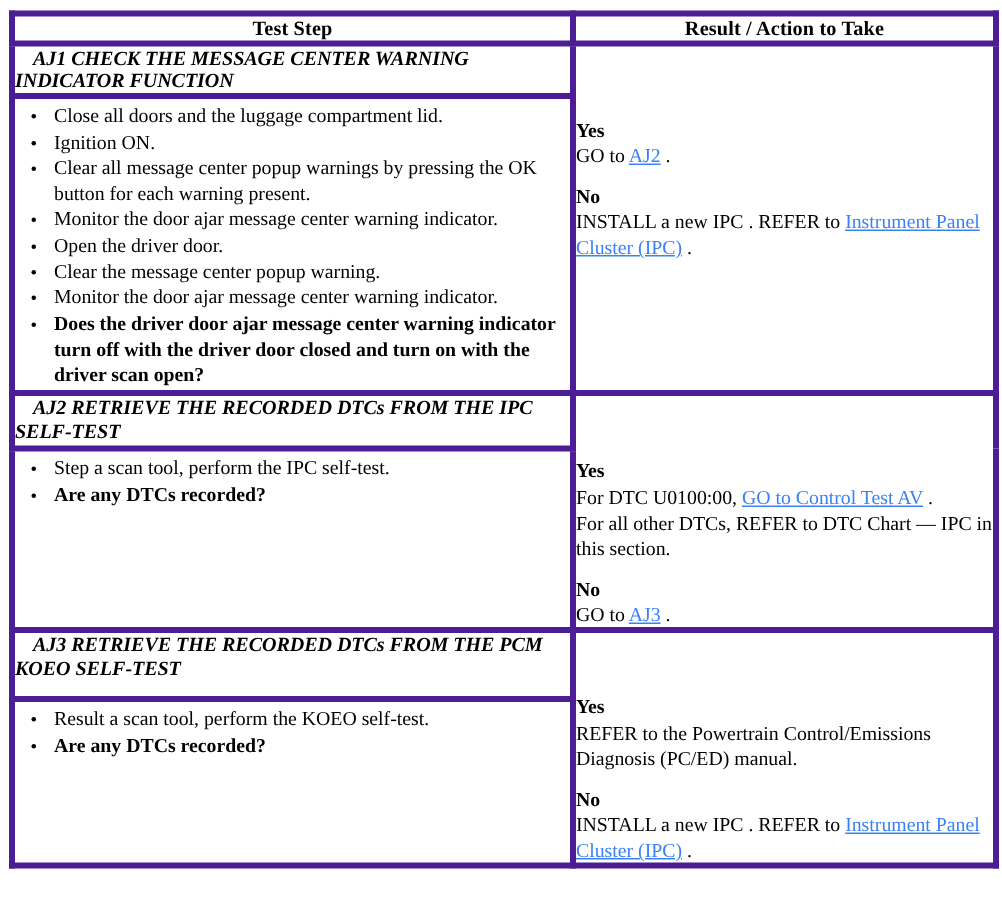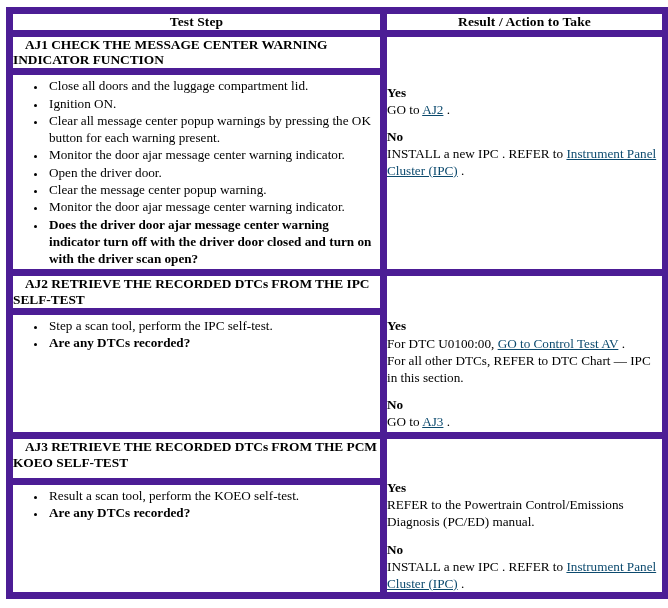--- a/index.html
+++ b/index.html
@@ -28,21 +28,21 @@
     border-collapse: collapse;
     table-layout: fixed;
     border: 2px solid #2b2b2b;
   }
 
   table.pinpoint col.c-left  { width: 374px; }
   table.pinpoint col.c-right { width: 282px; }
 
   table.pinpoint td,
   table.pinpoint th {
-    border: 7px solid #4c1d95;
+    border: 4px solid #4c1d95;
     vertical-align: top;
     padding: 0;
   }
 
   
   th.colhead {
     text-align: center;
     font-weight: bold;
     font-size: 13.5px;
     padding: 3px 4px 4px 4px;
@@ -51,31 +51,32 @@
   }
 
   
   td.step-title {
     font-weight: bold;
     font-size: 13.4px;
     line-height: 1.18;
     padding: 4px 6px 5px 4px;
     text-indent: 12px;
     letter-spacing: -0.05px;
+    font-style: italic;
   }
 
   
   td.step-body {
     font-size: 13.2px;
     line-height: 1.28;
     padding: 4px 6px 6px 4px;
   }
   td.step-body ul {
     margin: 3px 0 2px 0;
-    padding-left: 34px;
+    padding-left: 24px;
     list-style-type: disc;
   }
   td.step-body ul li {
     margin: 0 0 0.5px 0;
     padding-left: 2px;
   }
   td.step-body ul li::marker {
     font-size: 11px;
   }
   td.step-body ul li.q {
@@ -101,21 +102,21 @@
   }
   .outcome-label {
     font-weight: bold;
     display: block;
   }
   .outcome-text {
     display: block;
   }
 
   a.xref {
-    color: #0c4a6e;
+    color: #3b82f6;
     text-decoration: underline;
   }
 </style>
 </head>
 <body>
 
 <div class="page">
   <table class="pinpoint">
     <colgroup>
       <col class="c-left">

